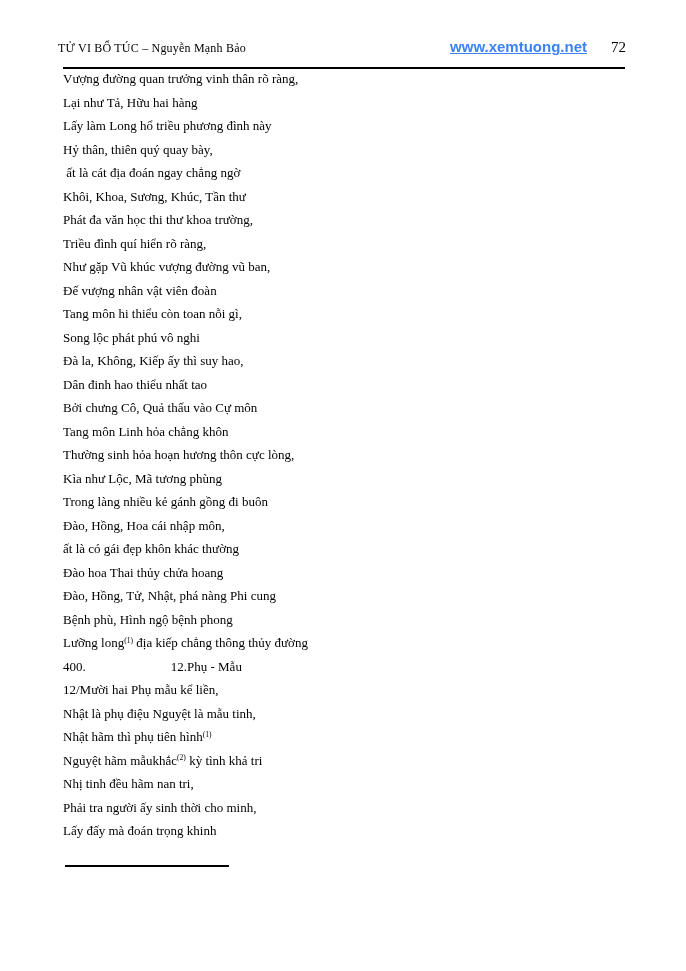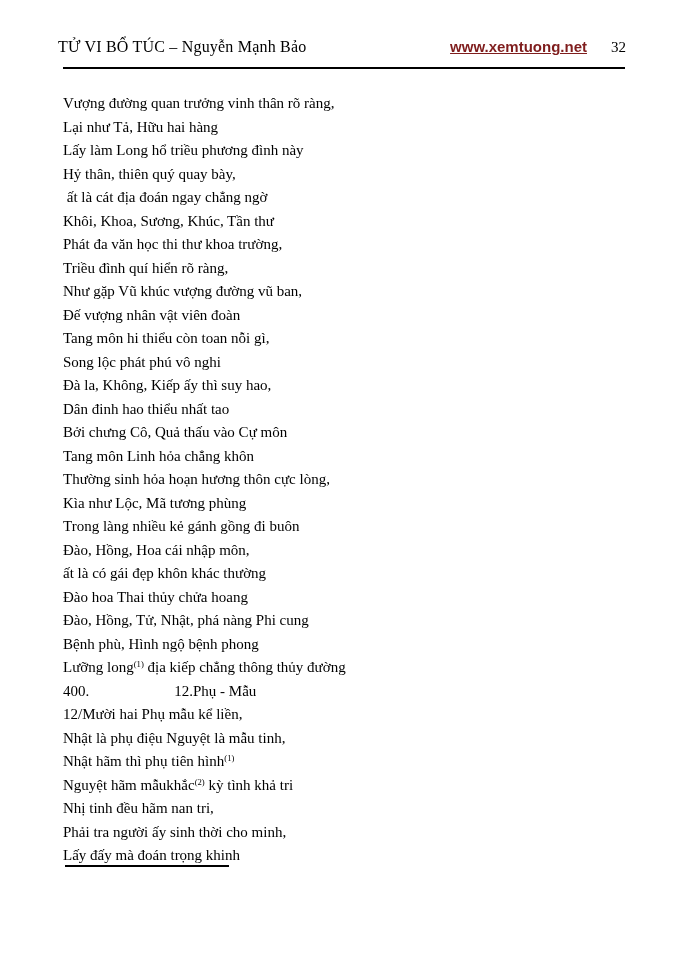--- a/index.html
+++ b/index.html
@@ -19,55 +19,55 @@
   .header {
     position: absolute;
     left: 58px;
     right: 60px;
     top: 38px;
     display: flex;
     justify-content: space-between;
     align-items: baseline;
   }
   .header-title {
-    font-size: 16px;
+    font-size: 12px;
     letter-spacing: 0.2px;
     white-space: nowrap;
   }
   .header-right {
     display: flex;
     align-items: baseline;
   }
   .header-link {
     font-family: "Liberation Sans", sans-serif;
     font-weight: bold;
     font-size: 15px;
-    color: #7f1d1d;
+    color: #3b82f6;
     text-decoration: underline;
     cursor: pointer;
     white-space: nowrap;
   }
   .page-number {
     margin-left: 24px;
     font-size: 15px;
   }
   .header-rule {
     position: absolute;
     left: 63px;
     top: 67px;
     width: 562px;
     height: 2px;
     background: #000000;
   }
   .poem {
     position: absolute;
     left: 63px;
-    top: 92px;
+    top: 67px;
     width: 580px;
-    font-size: 15px;
+    font-size: 13px;
     line-height: 23.5px;
     white-space: pre-wrap;
   }
   .poem-line {
     height: 23.5px;
     white-space: pre;
   }
   .poem sup, .footnotes sup {
     font-size: 0.58em;
     line-height: 0;
@@ -99,21 +99,21 @@
   }
 </style>
 </head>
 <body>
 
 <div class="page">
   <div class="header">
     <span class="header-title">TỬ VI BỔ TÚC – Nguyễn Mạnh Bảo</span>
     <span class="header-right">
       <a class="header-link">www.xemtuong.net</a>
-      <span class="page-number">32</span>
+      <span class="page-number">72</span>
     </span>
   </div>
 
   <div class="header-rule"></div>
 
   <div class="poem"><div class="poem-line">Vượng đường quan trưởng vinh thân rõ ràng,</div><div class="poem-line">Lại như Tả, Hữu hai hàng</div><div class="poem-line">Lấy làm Long hổ triều phương đình này</div><div class="poem-line">Hỷ thân, thiên quý quay bày,</div><div class="poem-line"> ất là cát địa đoán ngay chẳng ngờ</div><div class="poem-line">Khôi, Khoa, Sương, Khúc, Tần thư</div><div class="poem-line">Phát đa văn học thi thư khoa trường,</div><div class="poem-line">Triều đình quí hiển rõ ràng,</div><div class="poem-line">Như gặp Vũ khúc vượng đường vũ ban,</div><div class="poem-line">Đế vượng nhân vật viên đoàn</div><div class="poem-line">Tang môn hi thiểu còn toan nỗi gì,</div><div class="poem-line">Song lộc phát phú vô nghi</div><div class="poem-line">Đà la, Không, Kiếp ấy thì suy hao,</div><div class="poem-line">Dân đinh hao thiểu nhất tao</div><div class="poem-line">Bởi chưng Cô, Quả thấu vào Cự môn</div><div class="poem-line">Tang môn Linh hỏa chẳng khôn</div><div class="poem-line">Thường sinh hỏa hoạn hương thôn cực lòng,</div><div class="poem-line">Kìa như Lộc, Mã tương phùng</div><div class="poem-line">Trong làng nhiều kẻ gánh gồng đi buôn</div><div class="poem-line">Đào, Hồng, Hoa cái nhập môn,</div><div class="poem-line">ất là có gái đẹp khôn khác thường</div><div class="poem-line">Đào hoa Thai thủy chửa hoang</div><div class="poem-line">Đào, Hồng, Tử, Nhật, phá nàng Phi cung</div><div class="poem-line">Bệnh phù, Hình ngộ bệnh phong</div><div class="poem-line">Lưỡng long<sup>(1)</sup> địa kiếp chẳng thông thủy đường</div><div class="poem-line">400.<span class="tab-gap"></span>12.Phụ - Mẫu</div><div class="poem-line">12/Mười hai Phụ mẫu kể liền,</div><div class="poem-line">Nhật là phụ điệu Nguyệt là mẫu tinh,</div><div class="poem-line">Nhật hãm thì phụ tiên hình<sup>(1)</sup></div><div class="poem-line">Nguyệt hãm mẫukhắc<sup>(2)</sup> kỳ tình khả tri</div><div class="poem-line">Nhị tinh đều hãm nan tri,</div><div class="poem-line">Phải tra người ấy sinh thời cho minh,</div><div class="poem-line">Lấy đấy mà đoán trọng khinh</div></div>
 
   <div class="footnote-rule"></div>
 
 </div>

